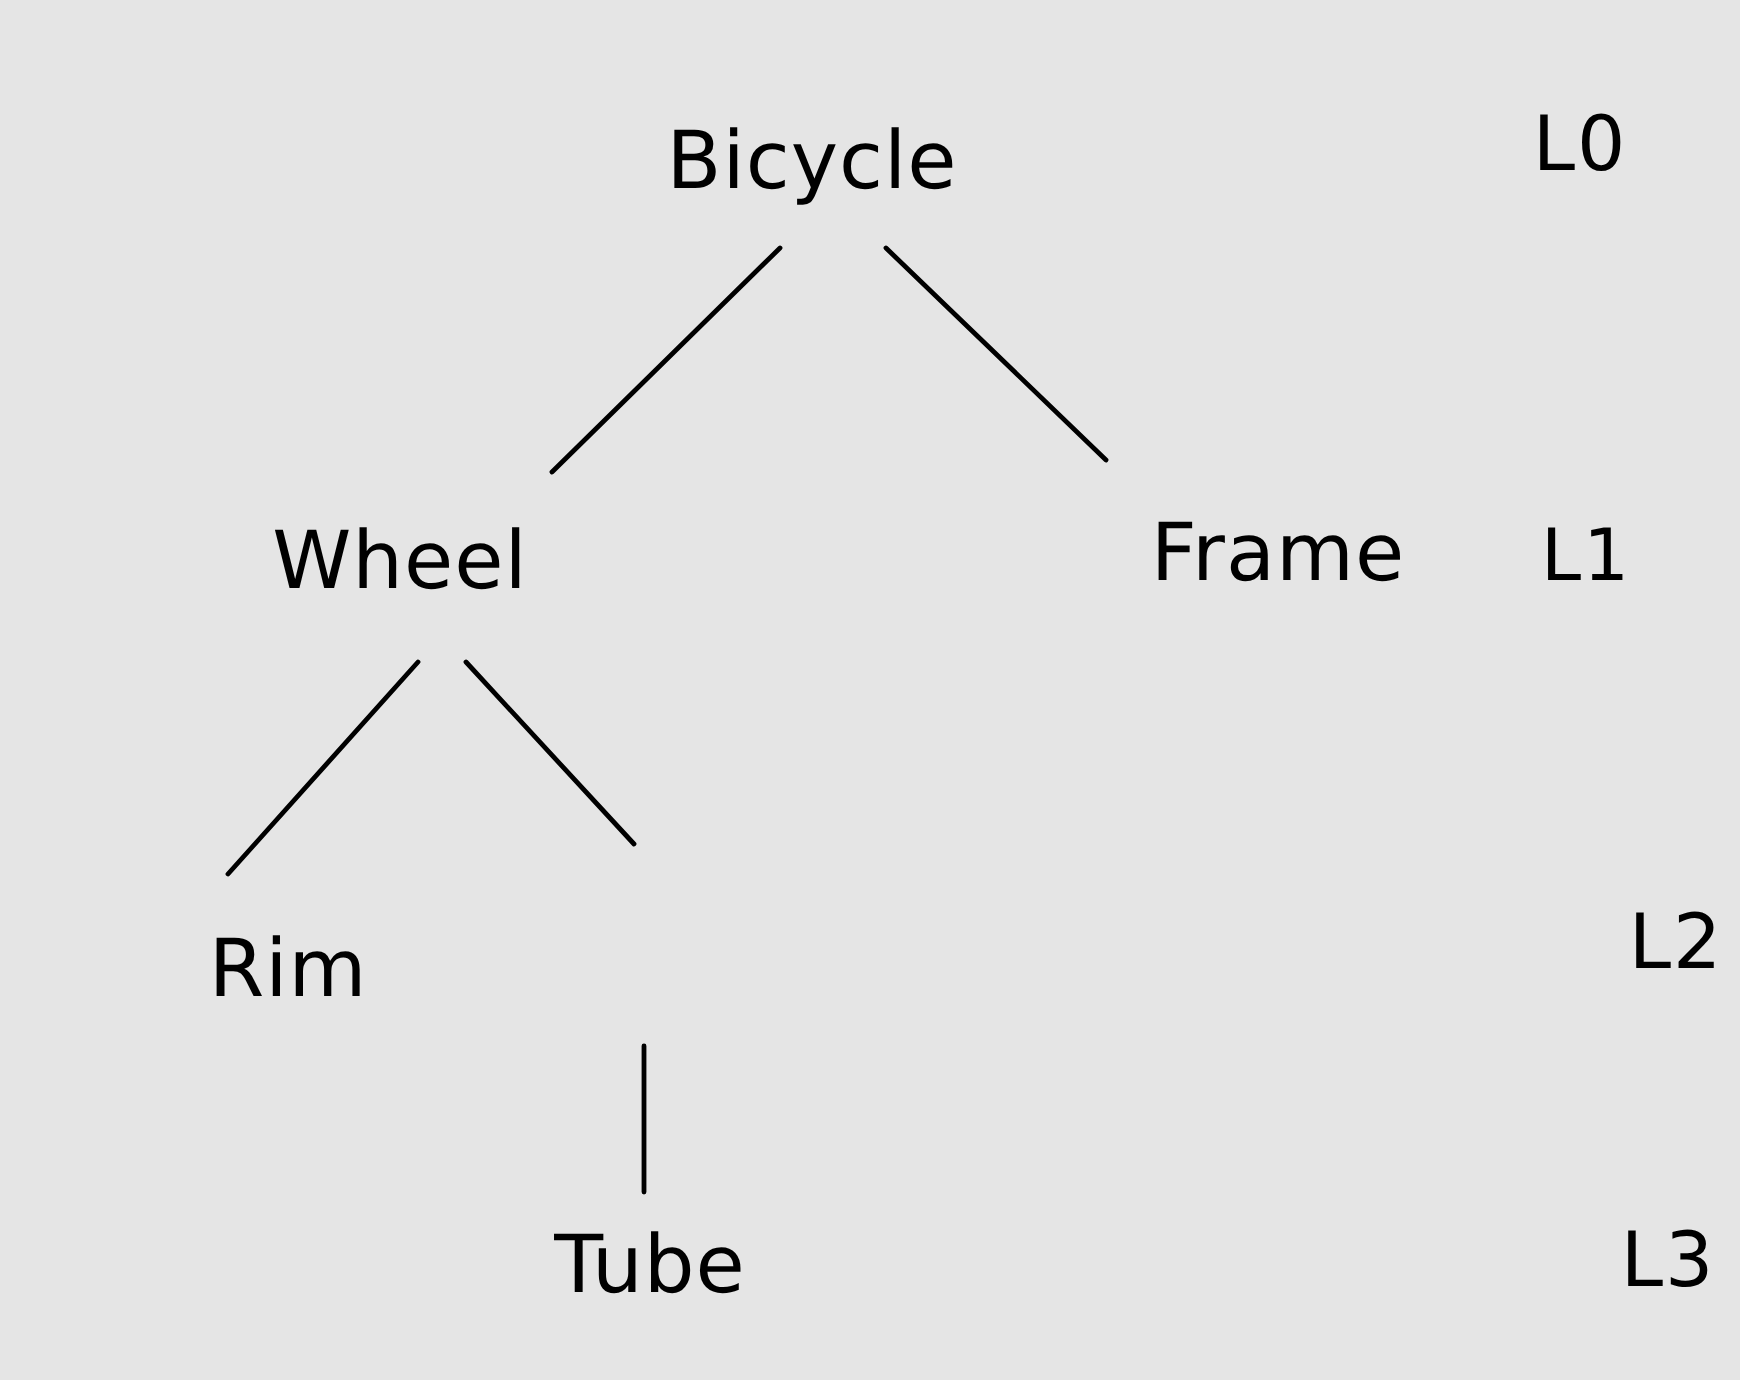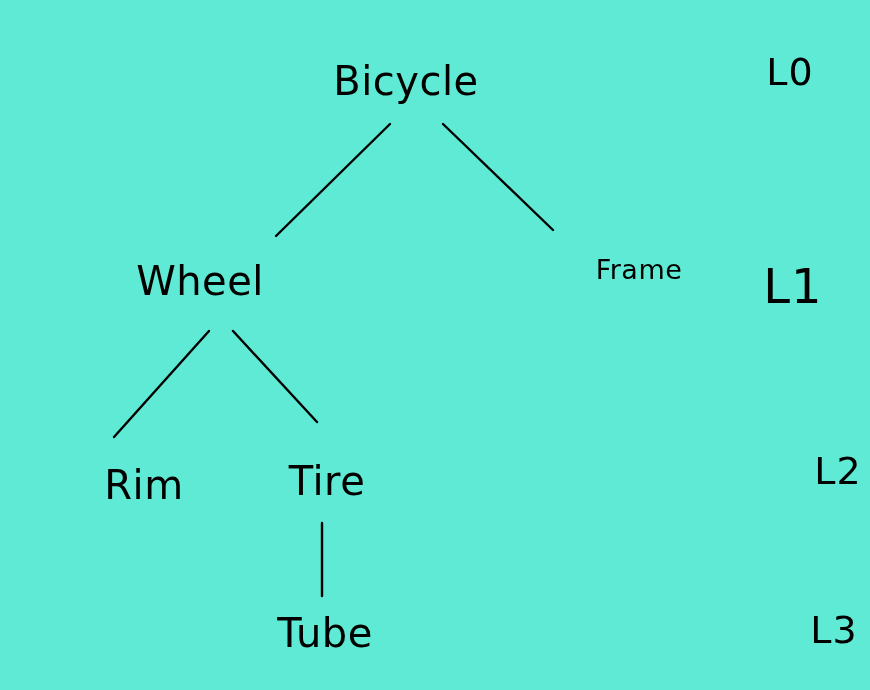--- a/index.html
+++ b/index.html
@@ -14,21 +14,21 @@
     position: relative;
     overflow: hidden;
     font-family: "DejaVu Sans", sans-serif;
   }
   #diagram-root {
     position: absolute;
     left: 0;
     top: 0;
     width: 870px;
     height: 690px;
-    background: #5eead4;
+    background: #e5e5e5;
   }
   .edge-layer {
     position: absolute;
     left: 0;
     top: 0;
     width: 870px;
     height: 690px;
     pointer-events: none;
   }
   .node-label {
@@ -45,27 +45,27 @@
     white-space: nowrap;
     color: #000000;
     font-family: "DejaVu Sans", sans-serif;
     font-weight: 400;
     letter-spacing: 1px;
     transform: translate(-50%, 0);
   }
   
   #node-bicycle { left: 406px; top: 58px;  font-size: 40px; }
   #node-wheel   { left: 200px; top: 258px; font-size: 40px; }
-  #node-frame   { left: 639px; top: 254px; font-size: 27px; }
+  #node-frame   { left: 639px; top: 254px; font-size: 40px; }
   #node-rim     { left: 144px; top: 462px; font-size: 40px; }
   #node-tire    { left: 327px; top: 458px; font-size: 40px; }
   #node-tube    { left: 325px; top: 610px; font-size: 40px; }
 
   #level-l0 { left: 790px; top: 50px;  font-size: 38px; }
-  #level-l1 { left: 793px; top: 258px; font-size: 48px; }
+  #level-l1 { left: 793px; top: 258px; font-size: 36px; }
   #level-l2 { left: 838px; top: 449px; font-size: 38px; }
   #level-l3 { left: 834px; top: 608px; font-size: 38px; }
 </style>
 </head>
 <body>
 
 <div id="diagram-root">
 
   <svg class="edge-layer" width="870" height="690" viewBox="0 0 870 690" xmlns="http://www.w3.org/2000/svg">
     <line x1="390" y1="124" x2="276" y2="236" stroke="#000000" stroke-width="2.4" stroke-linecap="round"></line>
@@ -76,21 +76,20 @@
   </svg>
 
   <div id="node-bicycle" class="node-label">Bicycle</div>
 
   <div id="node-wheel" class="node-label">Wheel</div>
 
   <div id="node-frame" class="node-label">Frame</div>
 
   <div id="node-rim" class="node-label">Rim</div>
 
-  <div id="node-tire" class="node-label">Tire</div>
 
   <div id="node-tube" class="node-label">Tube</div>
 
   <div id="level-l0" class="level-label">L0</div>
 
   <div id="level-l1" class="level-label">L1</div>
 
   <div id="level-l2" class="level-label">L2</div>
 
   <div id="level-l3" class="level-label">L3</div>

